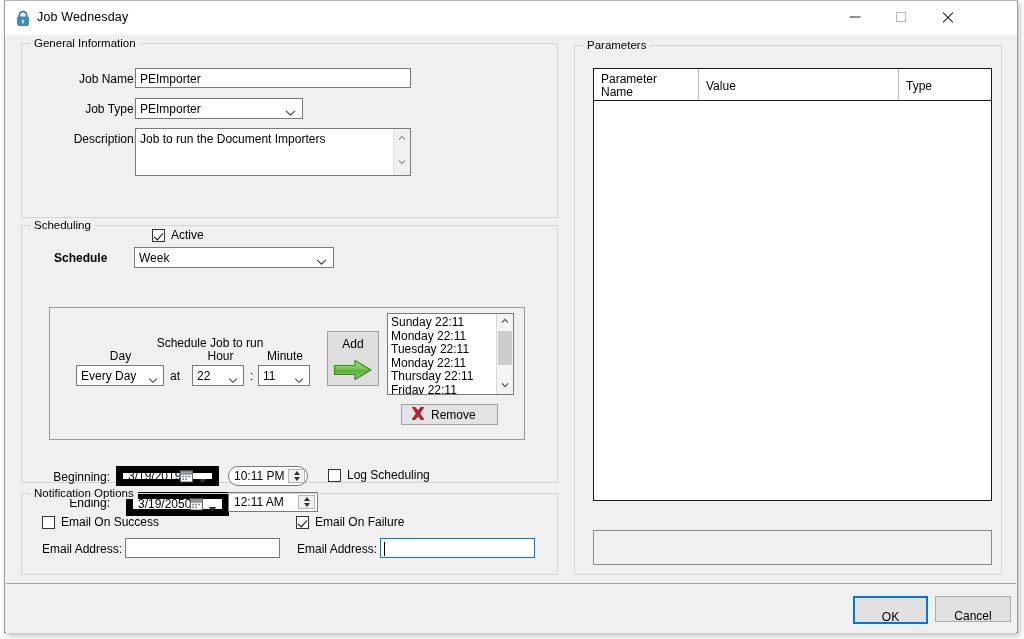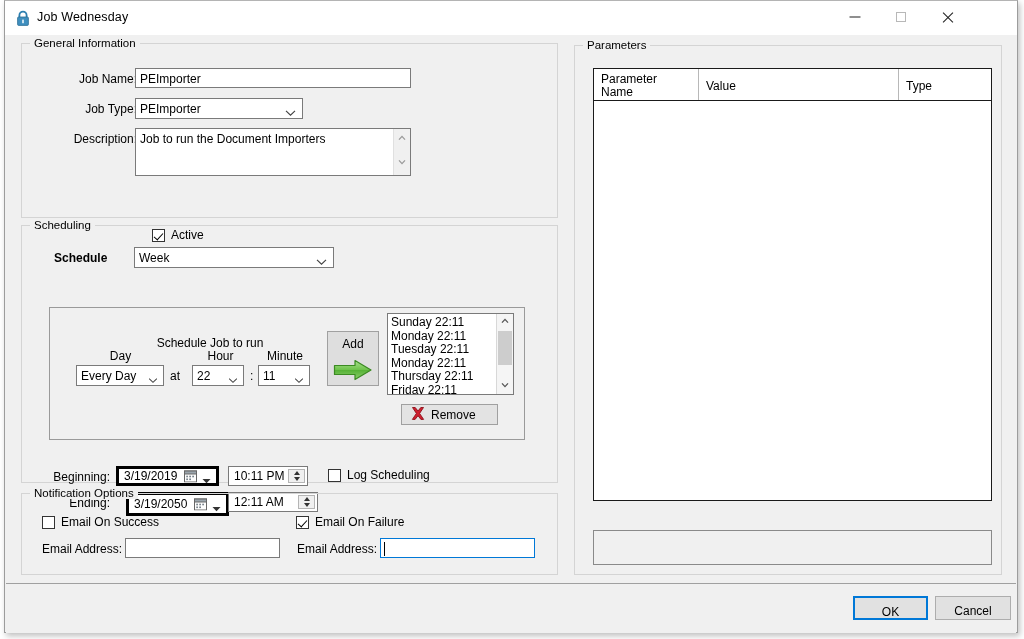--- a/index.html
+++ b/index.html
@@ -245,21 +245,21 @@
   .btn {
     position: absolute;
     background: #e1e1e1;
     border: 1px solid #adadad;
     box-sizing: border-box;
     font-family: "Liberation Sans", sans-serif;
     font-size: 12px;
     color: #000;
     cursor: default;
     text-align: center;
-    padding: 7px;
+    padding: 12px;
   }
   .btn.default {
     border: 2px solid #0078d7;
     background: #e1e1e1;
   }
   .btn-addbox {
     position: absolute;
     background: #dedede;
     border: 1px solid #a0a0a0;
     box-sizing: border-box;
@@ -333,21 +333,21 @@
     position: absolute;
     border: 1px solid #9a9a9a;
     box-sizing: border-box;
     background: #f0f0f0;
   }
 
   
   .datebox {
     position: absolute;
     background: #ffffff;
-    border: 3px solid #000000;
+    border: 7px solid #000000;
     box-sizing: border-box;
     cursor: default;
     padding-left: 16px;
   }
   .datebox .dval {
     position: absolute;
     left: 5px; top: 50%;
     transform: translateY(-50%);
     font-size: 12px;
     white-space: nowrap;
@@ -638,21 +638,21 @@
             <rect x="2.3" y="9.0" width="1.6" height="1.6" fill="#6b7780"></rect>
             <rect x="5.3" y="9.0" width="1.6" height="1.6" fill="#6b7780"></rect>
           </svg>
         </span>
         <span class="dbarrow">
           <svg width="9" height="6" viewBox="0 0 9 6">
               <path d="M0.5 1 L4.5 5.2 L8.5 1 Z" fill="#333"></path>
             </svg>
         </span>
       </div>
-      <div class="timebox" style="left:206px; top:240px; width:80px; height:20px;">
+      <div class="timebox" style="left:206px; top:240px; width:80px; height:20px;border-radius:10px;">
         <span class="tval">10:11 PM</span>
         <div class="spin">
           <div class="sp-up">
               <span class="tri"></span>
             </div>
           <div class="sp-dn">
               <span class="tri"></span>
             </div>
         </div>
       </div>

